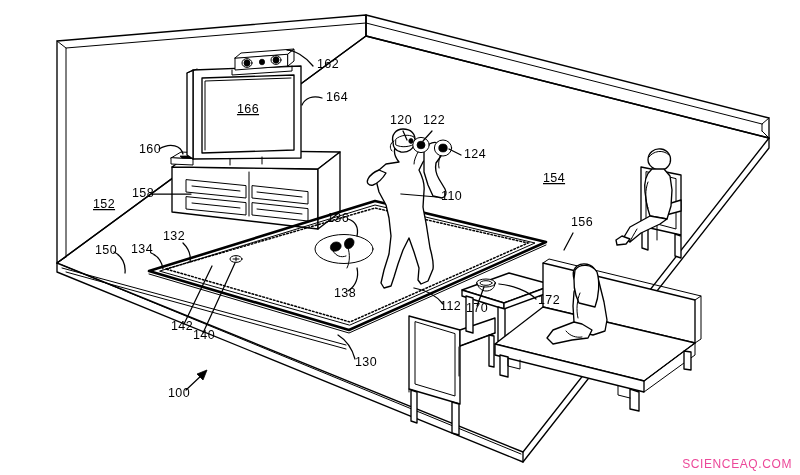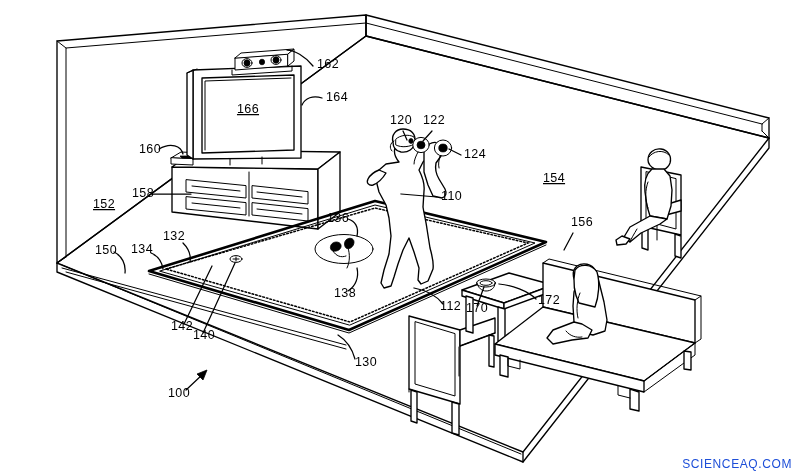--- a/index.html
+++ b/index.html
@@ -411,14 +411,14 @@
       <text class="numtext" x="139" y="153" text-anchor="start">160</text>
       <text class="numtext" x="317" y="68" text-anchor="start">162</text>
       <text class="numtext" x="326" y="101" text-anchor="start">164</text>
       <text class="numtext underlined" x="248" y="113" text-anchor="middle">166</text>
       <text class="numtext" x="466" y="312" text-anchor="start">170</text>
       <text class="numtext" x="538" y="304" text-anchor="start">172</text>
     </g>
 
   </svg>
 
-  <div class="watermark" style="color: #1d4ed8; margin-top: 14px;">SCIENCEAQ.COM</div>
+  <div class="watermark" style="color: #ec4899; margin-top: 14px;">SCIENCEAQ.COM</div>
 </div>
 
 </body></html>

